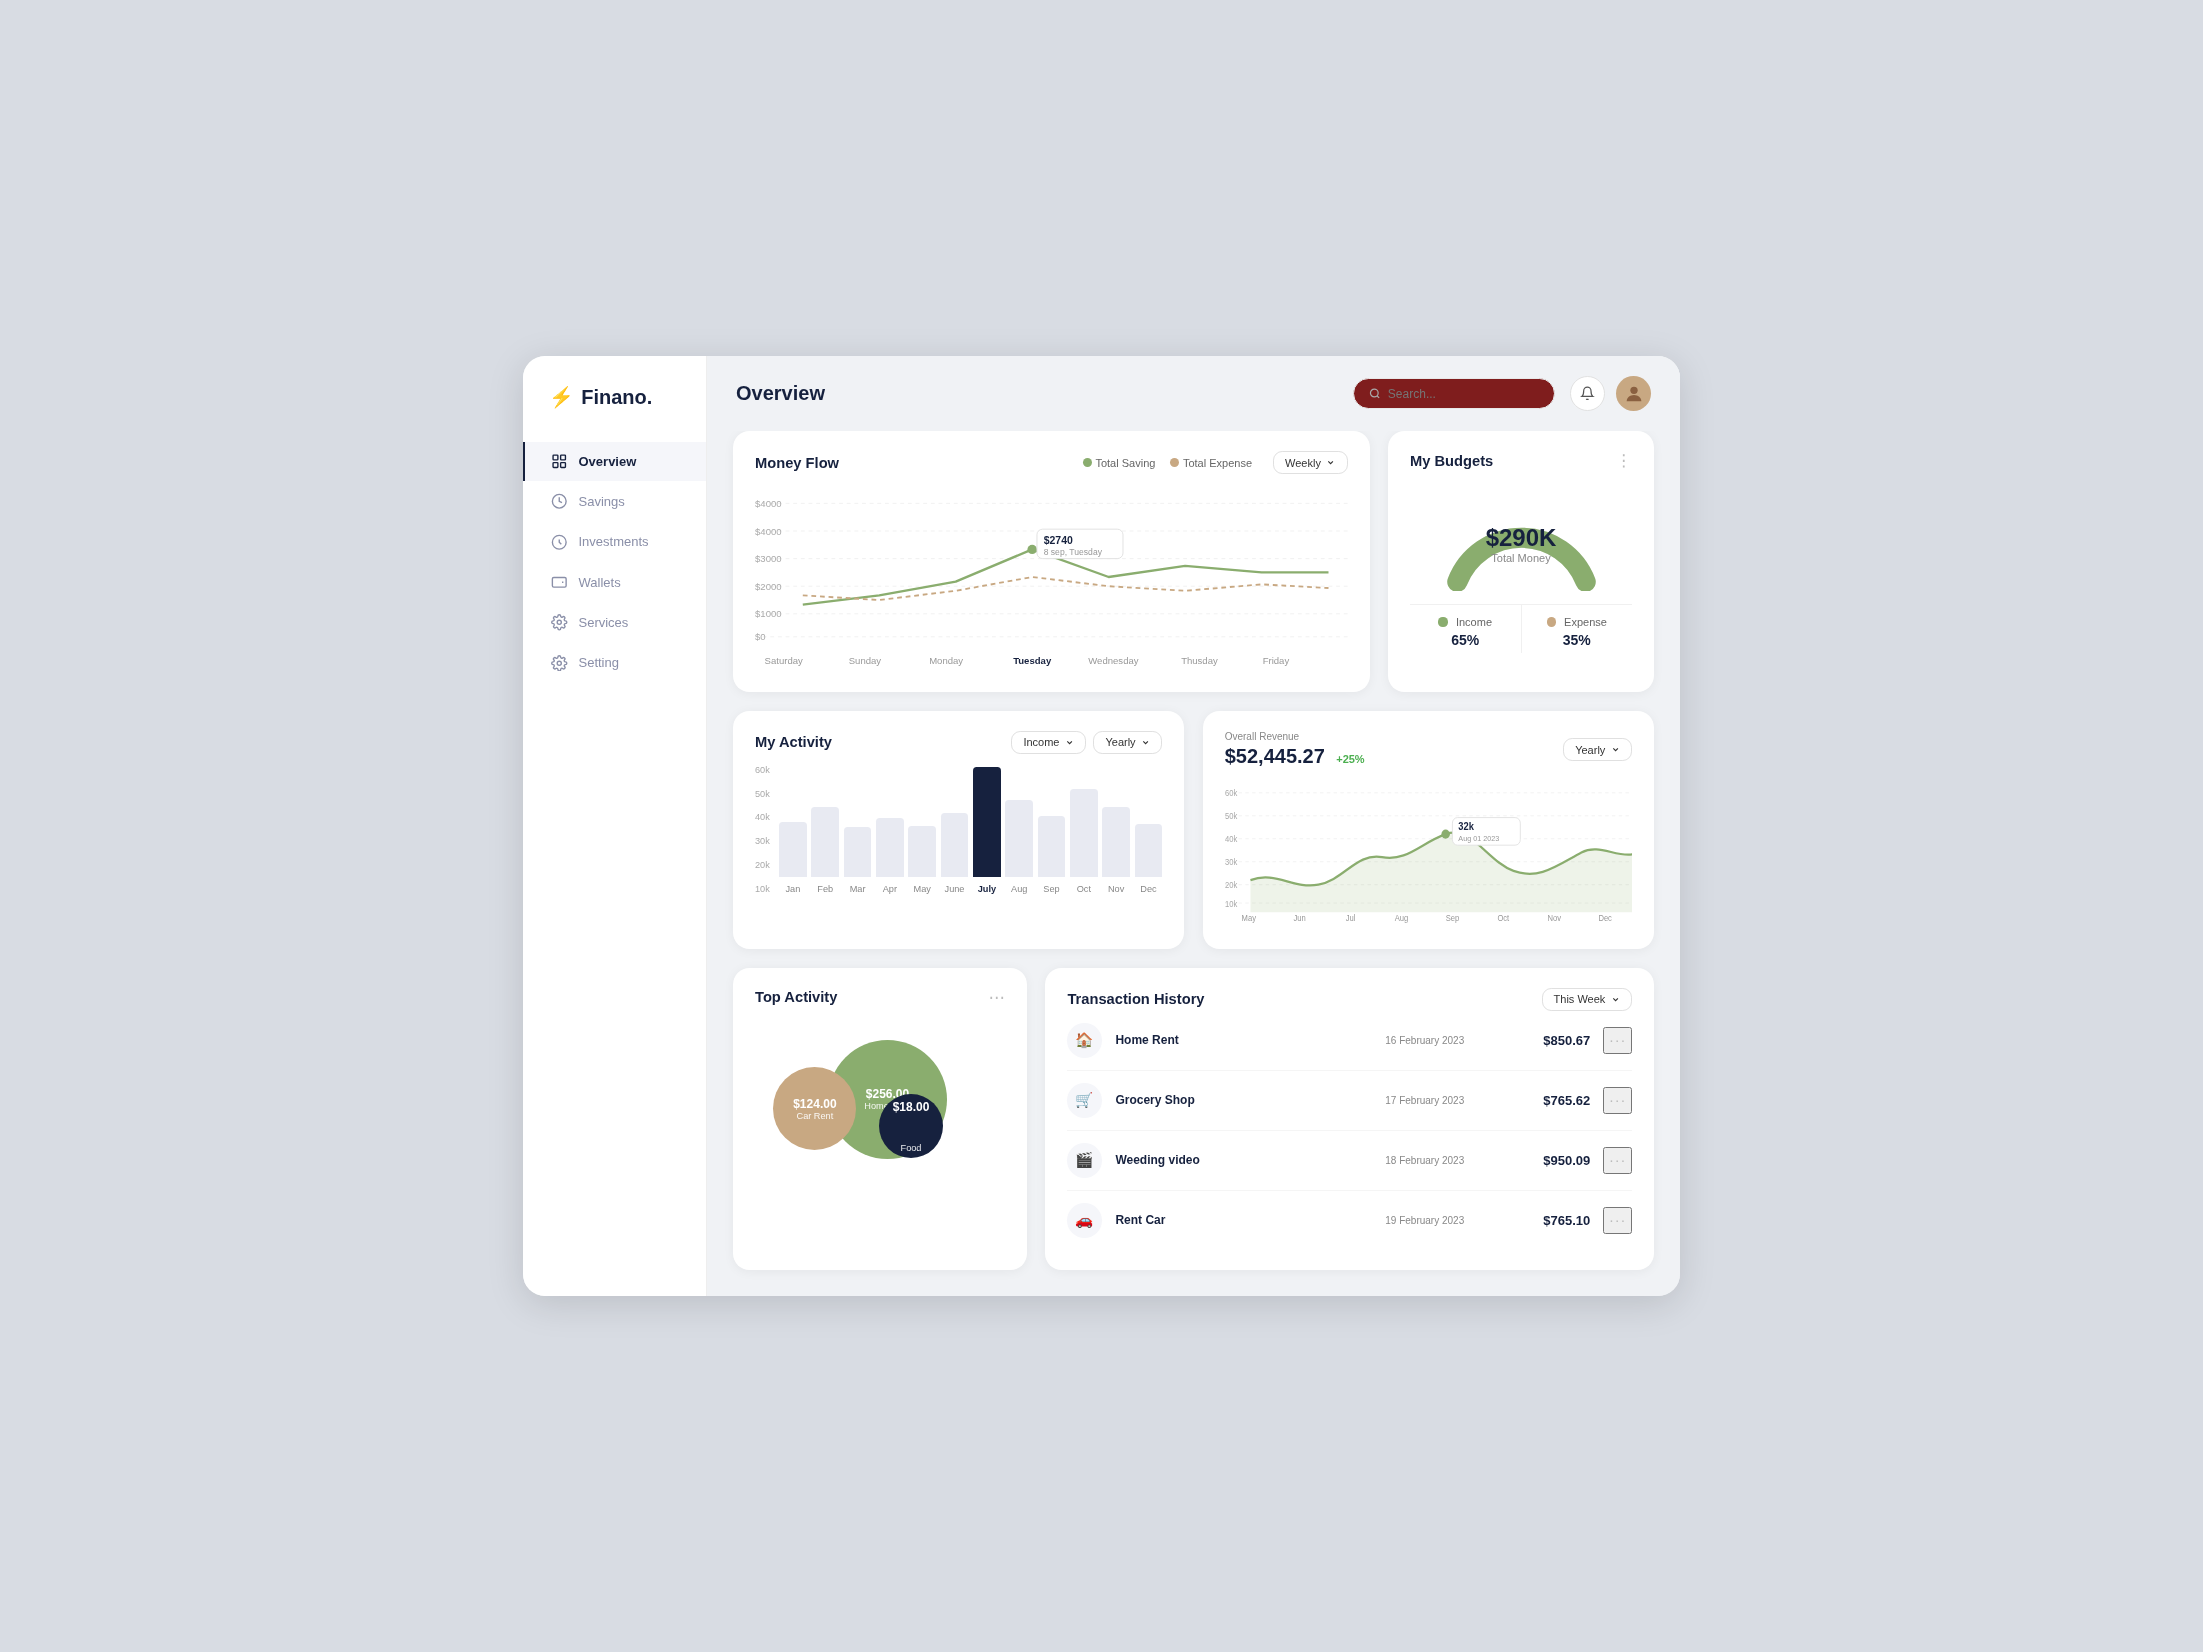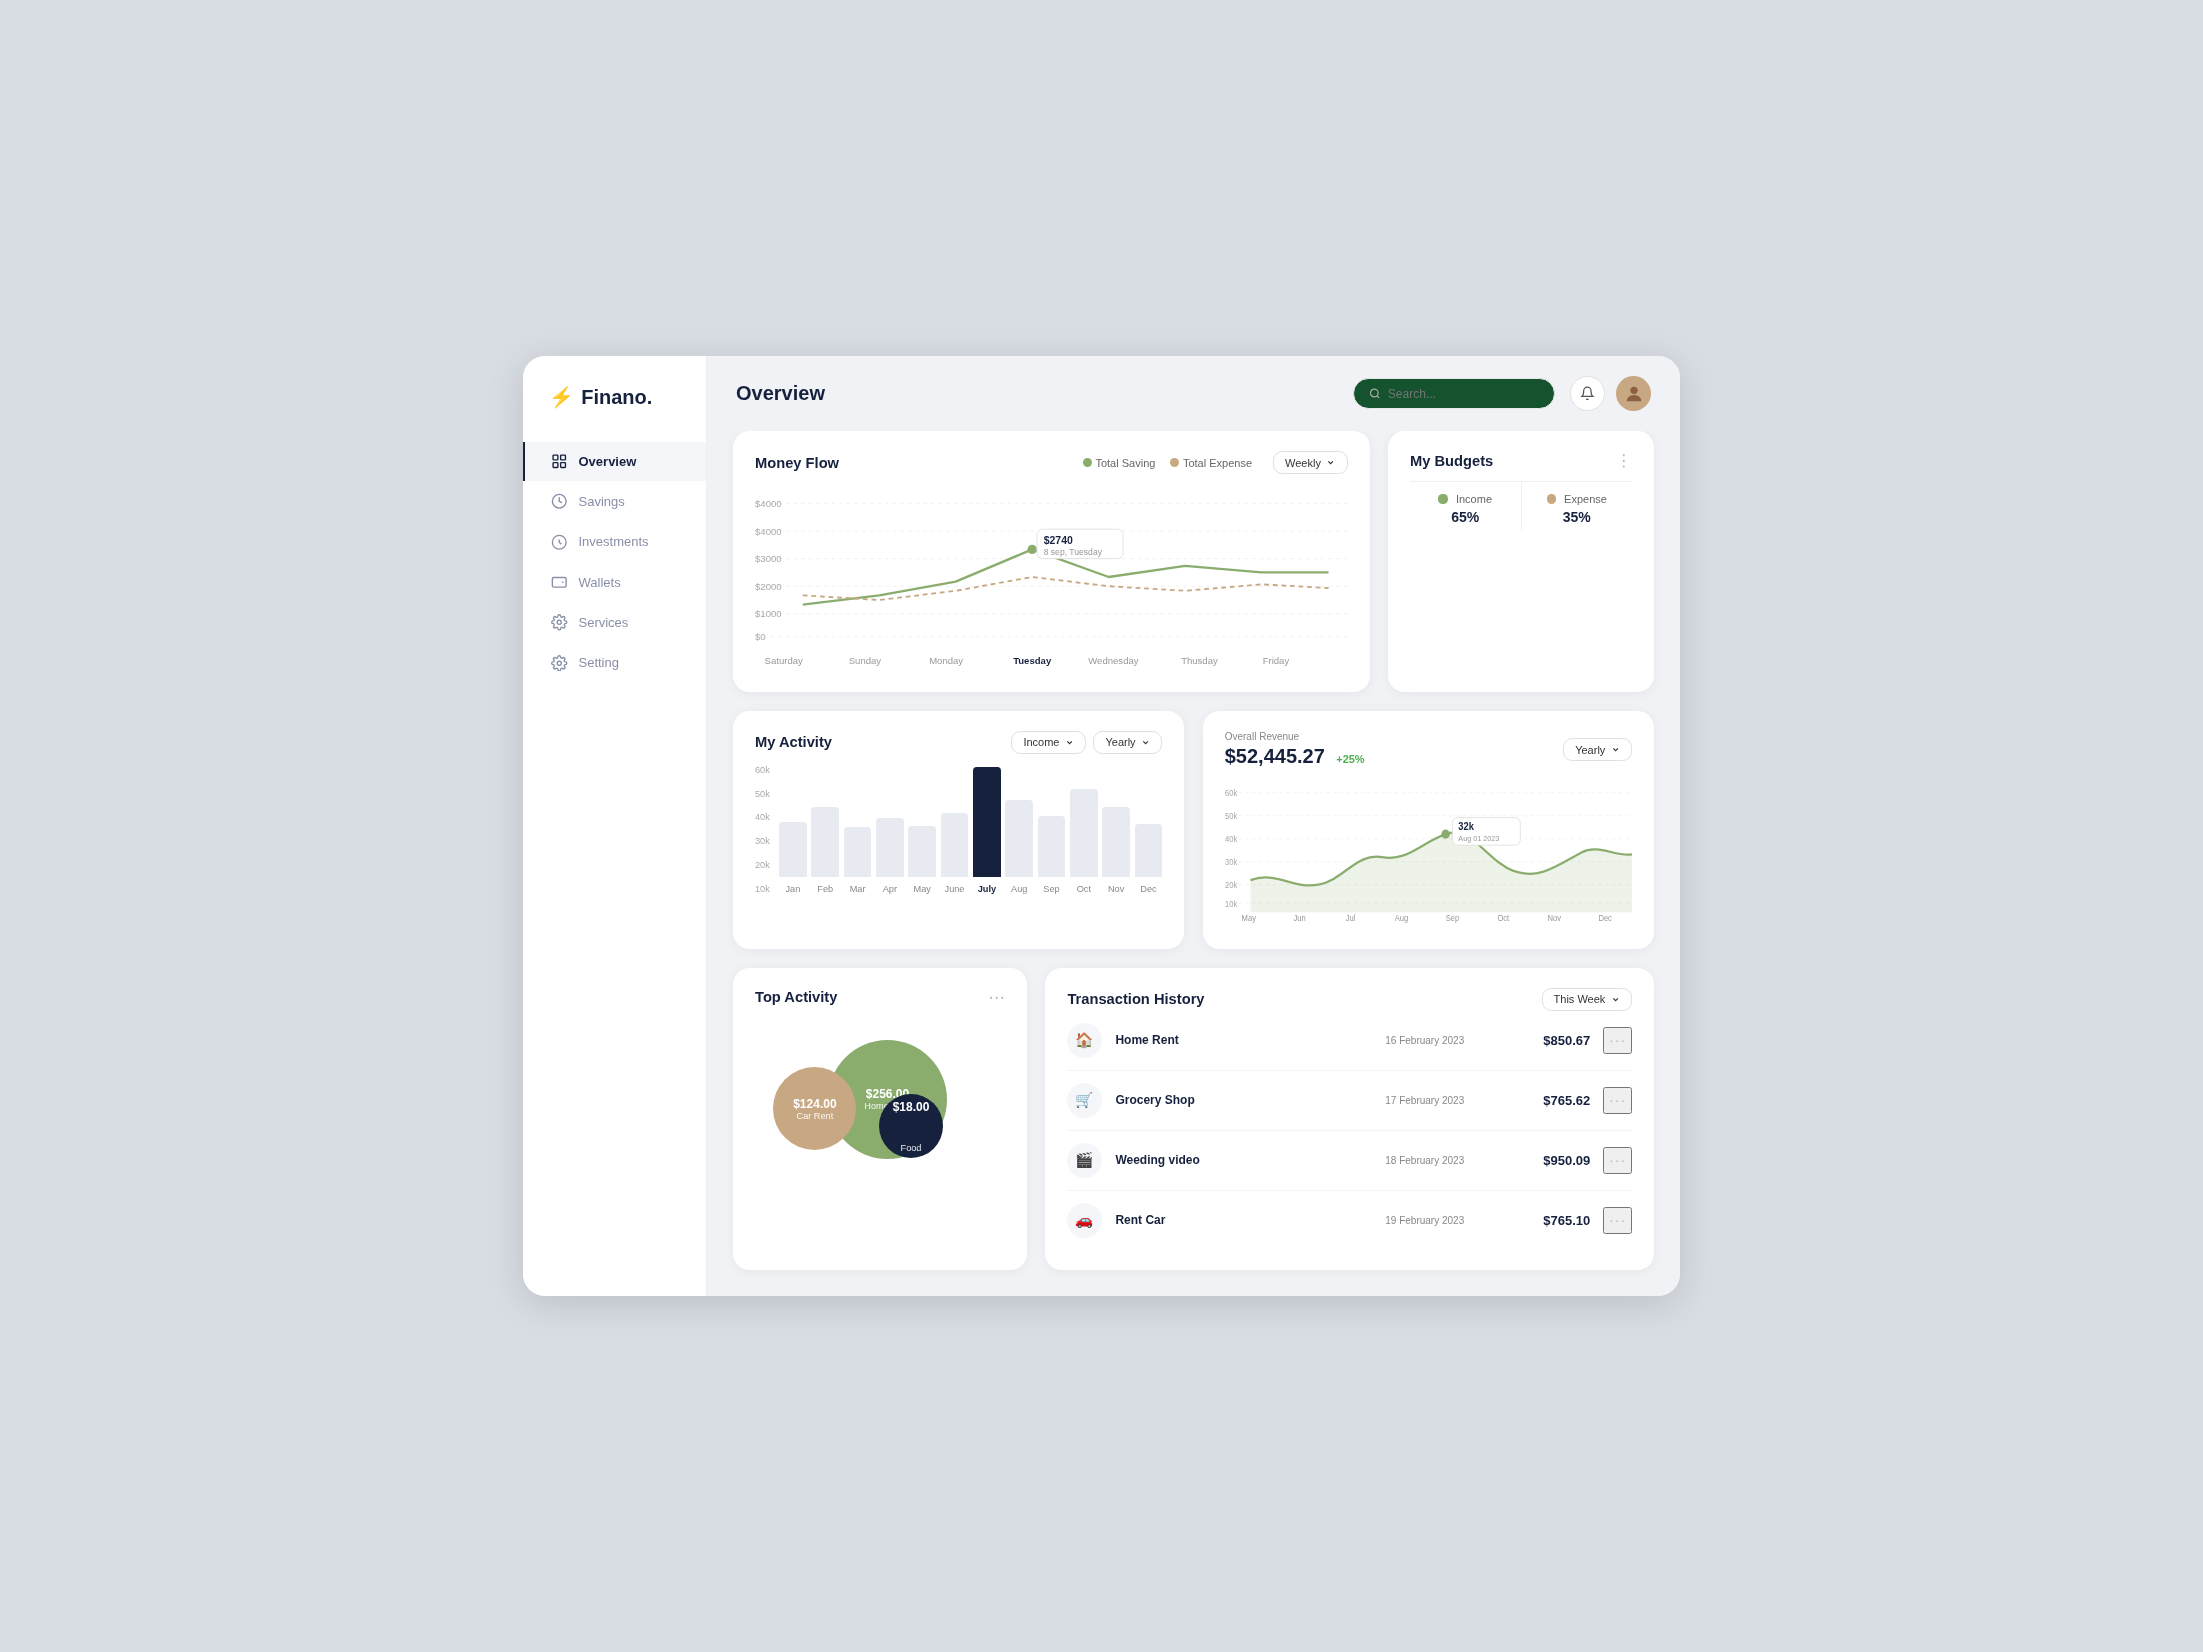--- a/index.html
+++ b/index.html
@@ -90,21 +90,21 @@
     }
     .header-title {
       font-size: 20px;
       font-weight: 700;
       color: #16213e;
       flex: 1;
     }
     .search-bar {
       display: flex;
       align-items: center;
-      background: #14532d;
+      background: #7f1d1d;
       border-radius: 18.4px;
       padding: 7.3px 14.7px;
       gap: 7.3px;
       width: 202px;
       border: 0.9px solid #e8e8e8;
     }
     .search-bar input {
       border: none;
       outline: none;
       font-size: 12px;
@@ -598,20 +598,34 @@
               <text x="465" y="195" fill="#999" font-size="10" text-anchor="middle">Thusday</text>
               <text x="545" y="195" fill="#999" font-size="10" text-anchor="middle">Friday</text>
             </svg>
           </div>
         </div>
 
         <div class="card card-budget">
           <div class="card-header">
             <span class="card-title">My Budgets</span>
             <button class="more-btn">⋮</button>
+          </div>
+          <div class="budget-donut">
+            <svg width="165" height="110" viewBox="0 0 180 120">
+
+              <path d="M 20,110 A 75,75 0 0,1 160,110" fill="none" stroke="#f0f0f0" stroke-width="22" stroke-linecap="round"></path>
+
+              <path d="M 20,110 A 75,75 0 0,1 160,110" fill="none" stroke="#8aad6e" stroke-width="22" stroke-linecap="round" stroke-dasharray="235 362" stroke-dashoffset="0"></path>
+
+              <path d="M 20,110 A 75,75 0 0,1 160,110" fill="none" stroke="#c8a882" stroke-width="22" stroke-linecap="round" stroke-dasharray="127 362" stroke-dashoffset="-235"></path>
+            </svg>
+            <div class="budget-center-text" style="bottom:27.5px;">
+              <div class="budget-amount">$290K</div>
+              <div class="budget-label">Total Money</div>
+            </div>
           </div>
           <div class="budget-stats">
             <div class="budget-stat">
               <div class="stat-label">
                 <span class="legend-dot" style="background:#8aad6e"></span>
                 <span>Income</span>
               </div>
               <div class="stat-value">65%</div>
             </div>
             <div class="budget-stat">

